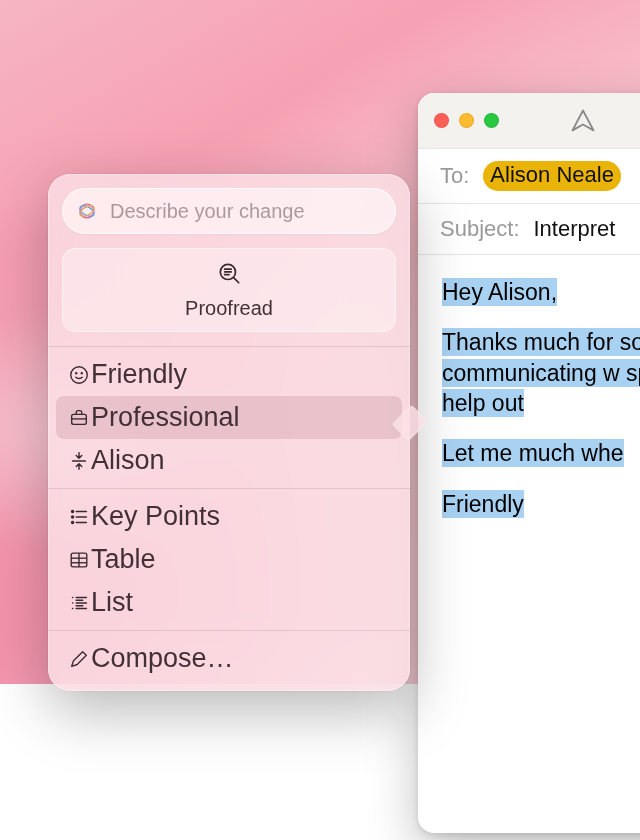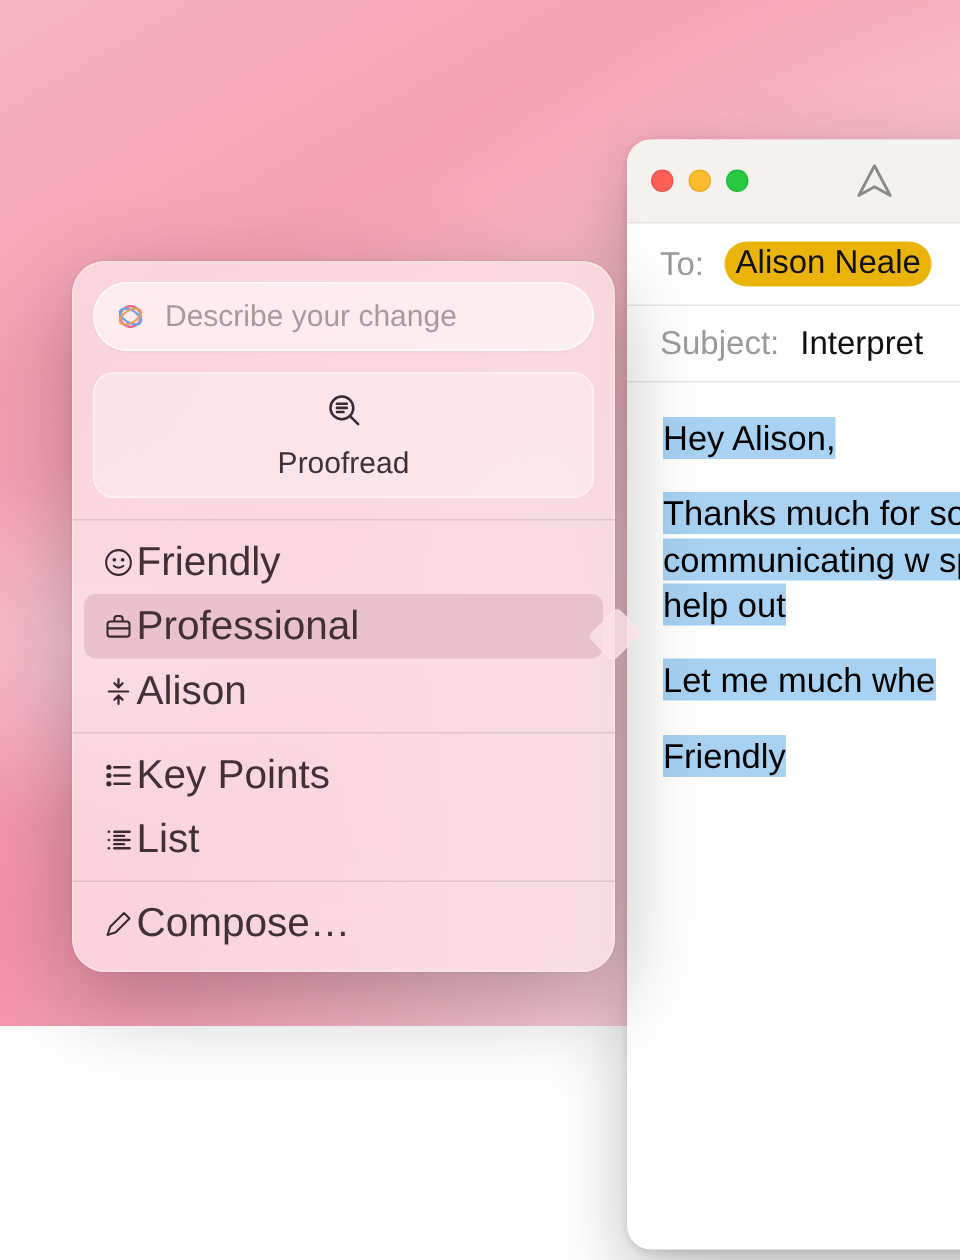--- a/index.html
+++ b/index.html
@@ -314,20 +314,31 @@
             <circle cx="5" cy="18" r="1" fill="#3a2a30"></circle>
             <line x1="9" y1="6" x2="20" y2="6"></line>
             <line x1="9" y1="12" x2="20" y2="12"></line>
             <line x1="9" y1="18" x2="20" y2="18"></line>
           </svg>
         </span>
         <span>Key Points</span>
       </div>
       <div class="menuitem">
         <span class="micon">
+          <svg viewBox="0 0 24 24" fill="none" stroke="#3a2a30" stroke-width="1.5">
+            <rect x="3.5" y="4.5" width="17" height="15" rx="2"></rect>
+            <line x1="3.5" y1="10" x2="20.5" y2="10"></line>
+            <line x1="3.5" y1="15" x2="20.5" y2="15"></line>
+            <line x1="12" y1="4.5" x2="12" y2="19.5"></line>
+          </svg>
+        </span>
+        <span>Table</span>
+      </div>
+      <div class="menuitem">
+        <span class="micon">
           <svg viewBox="0 0 24 24" stroke="#3a2a30" stroke-width="1.8" stroke-linecap="round">
             <line x1="5" y1="6" x2="5.1" y2="6"></line>
             <line x1="5" y1="12" x2="5.1" y2="12"></line>
             <line x1="5" y1="18" x2="5.1" y2="18"></line>
             <line x1="9" y1="6" x2="20" y2="6"></line>
             <line x1="9" y1="9" x2="16" y2="9"></line>
             <line x1="9" y1="12" x2="20" y2="12"></line>
             <line x1="9" y1="15" x2="16" y2="15"></line>
             <line x1="9" y1="18" x2="20" y2="18"></line>
           </svg>

